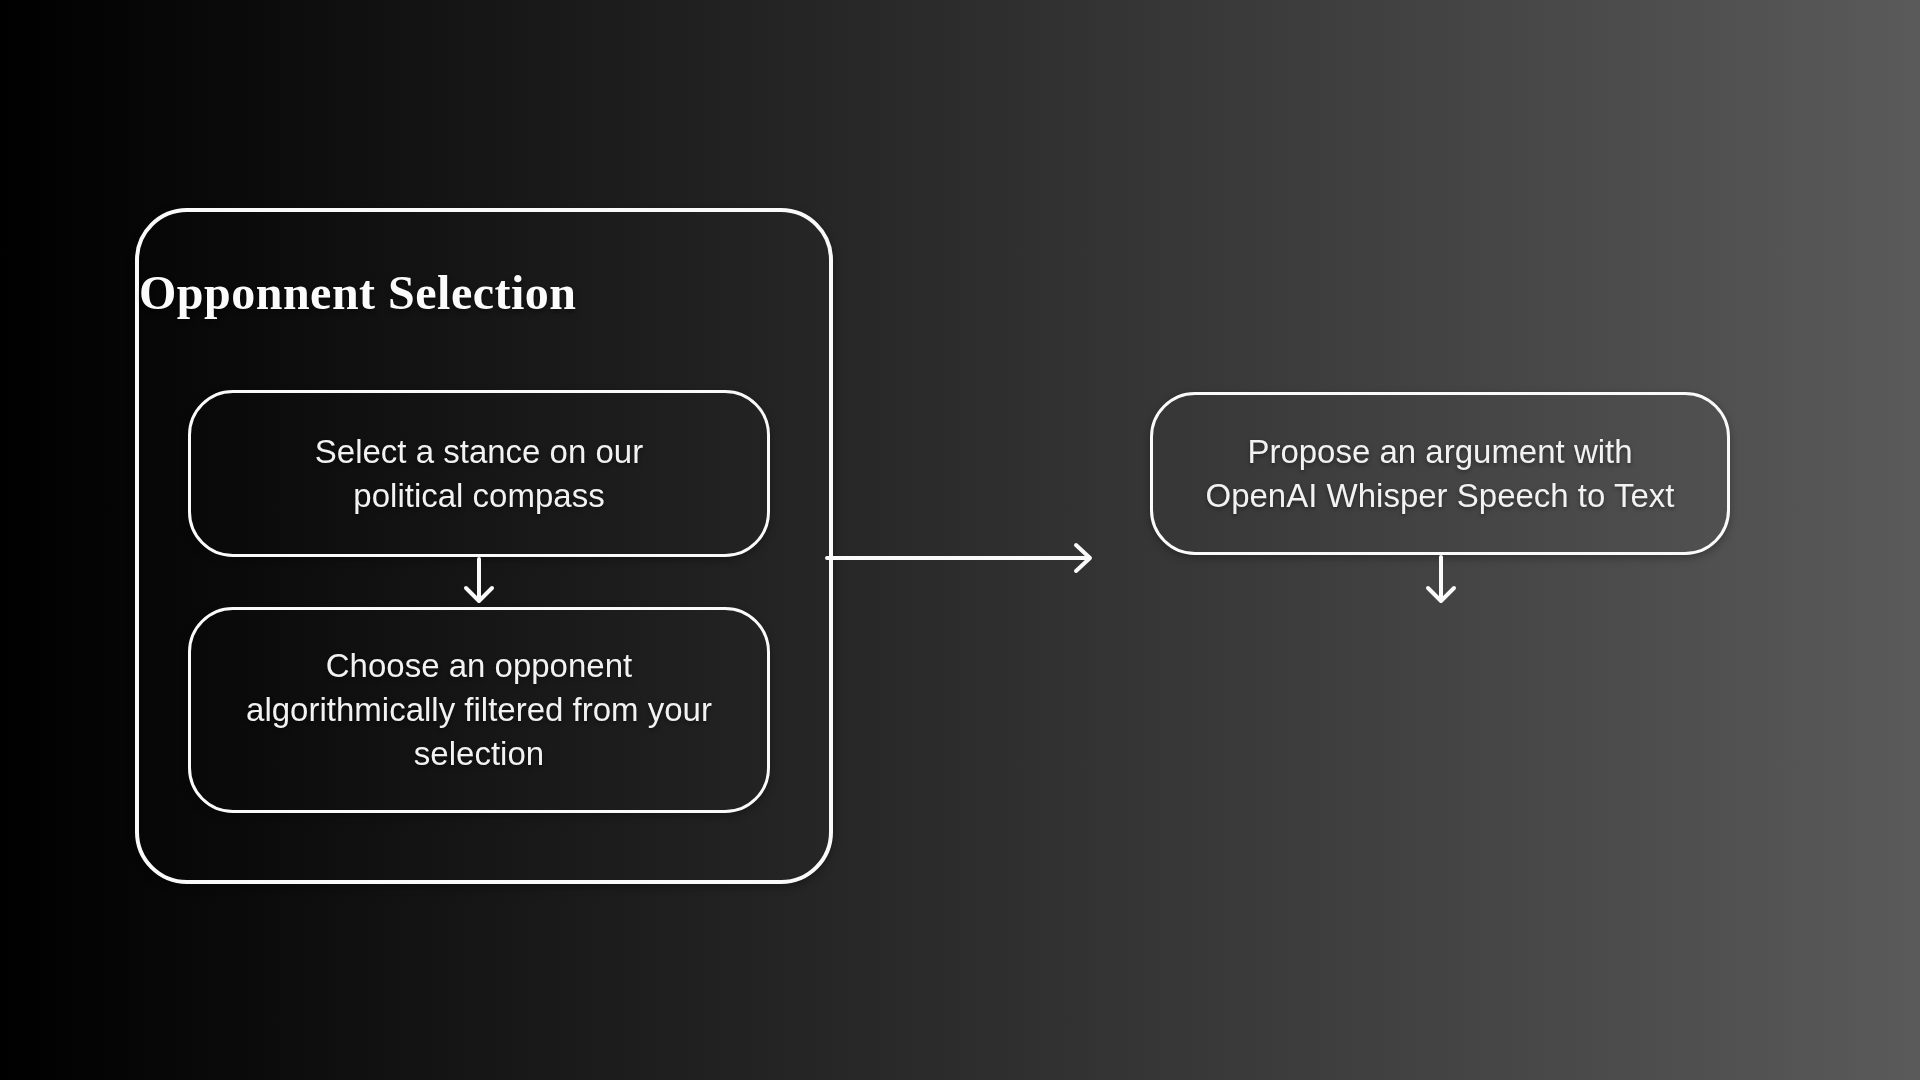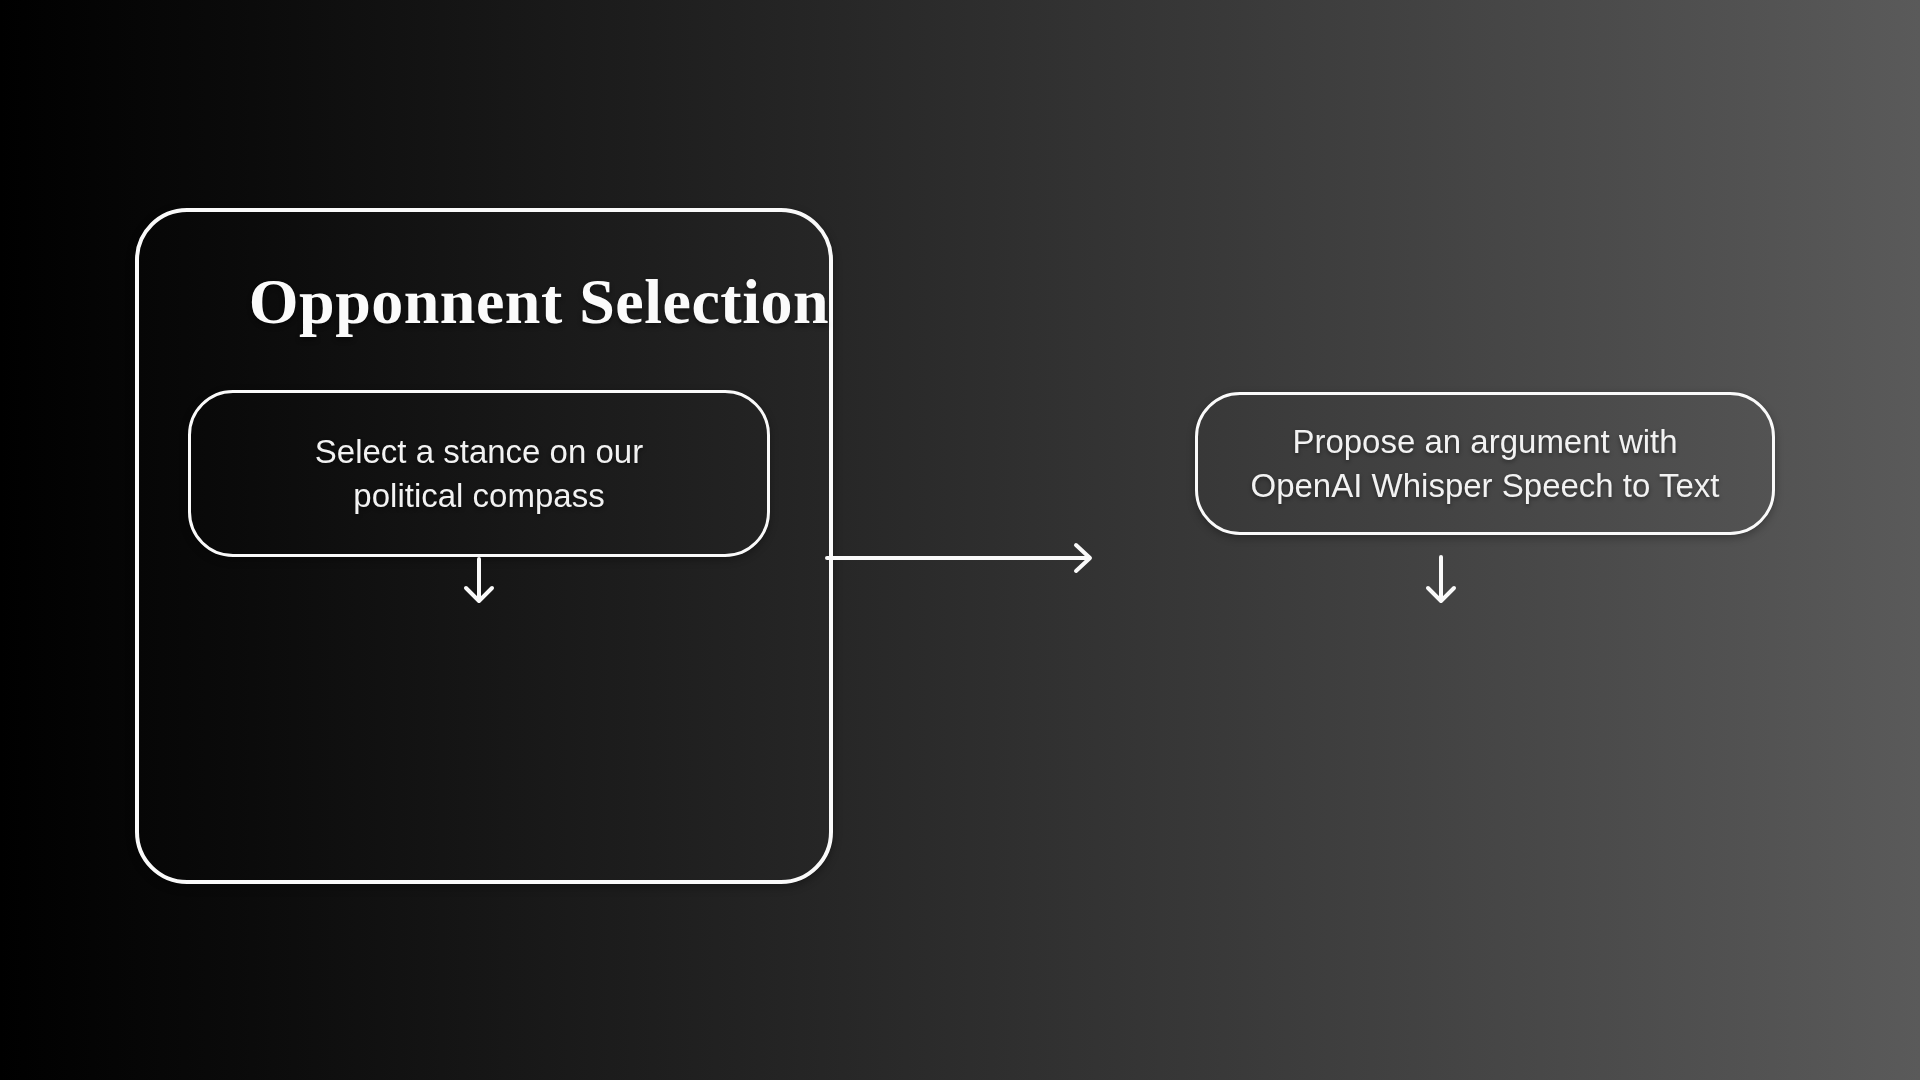--- a/index.html
+++ b/index.html
@@ -21,24 +21,24 @@
     border-radius: 52px;
     box-shadow: 0 3px 8px rgba(0,0,0,0.35);
   }
   .panel-left  { left: 135px;  top: 208px; width: 690px; height: 668px; }
   .panel-right { left: 1100px; top: 208px; width: 688px; height: 668px; }
   .panel-title {
     position: absolute;
     top: 55px;
     left: 0;
     right: 0;
-    text-align: right;
+    text-align: left;
     font-family: "Liberation Serif", serif;
     font-weight: bold;
-    font-size: 64px;
+    font-size: 48px;
     line-height: 1.1;
     color: #fbfbfb;
     text-shadow: 0 3px 5px rgba(0,0,0,0.45);
     letter-spacing: 0.5px;
   }
   .step-box {
     position: absolute;
     border: 3.5px solid #fafafa;
     border-radius: 45px;
     display: flex;
@@ -49,21 +49,21 @@
     font-size: 33px;
     line-height: 44px;
     white-space: pre-line;
     padding: 8px 34px;
     box-sizing: border-box;
     text-shadow: 0 2px 4px rgba(0,0,0,0.4);
     box-shadow: 0 3px 8px rgba(0,0,0,0.3);
   }
   .box-l1 { left: 188px;  top: 390px; width: 582px; height: 167px; }
   .box-l2 { left: 188px;  top: 607px; width: 582px; height: 206px; }
-  .box-r1 { left: 1150px; top: 392px; width: 580px; height: 143px; margin-left: 45px; }
+  .box-r1 { left: 1150px; top: 392px; width: 580px; height: 163px; }
   .box-r2 { left: 1150px; top: 611px; width: 580px; height: 201px; }
   .arrow-layer {
     position: absolute;
     left: 0;
     top: 0;
     width: 1920px;
     height: 1080px;
     pointer-events: none;
   }
   .arrow-layer path {
@@ -80,20 +80,23 @@
 <div class="stage">
 
   <div class="panel panel-left">
     <div class="panel-title">Opponnent Selection</div>
   </div>
 
 
   <div class="step-box box-l1">Select a stance on our
 political compass</div>
 
+  <div class="step-box box-l2">Choose an opponent
+algorithmically filtered from your
+selection</div>
 
   <div class="step-box box-r1">Propose an argument with
 OpenAI Whisper Speech to Text</div>
 
 
   <svg class="arrow-layer" viewBox="0 0 1920 1080">
     <g>
       <path d="M479,559 L479,600"></path>
       <path d="M466,588 L479,601 L492,588"></path>
     </g>

